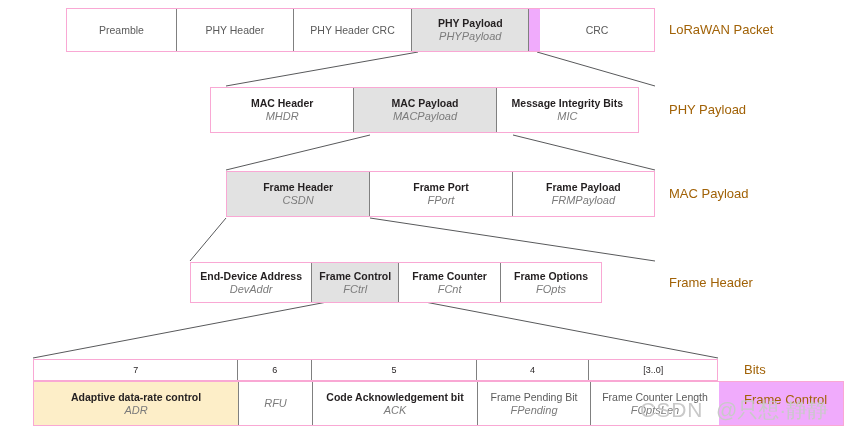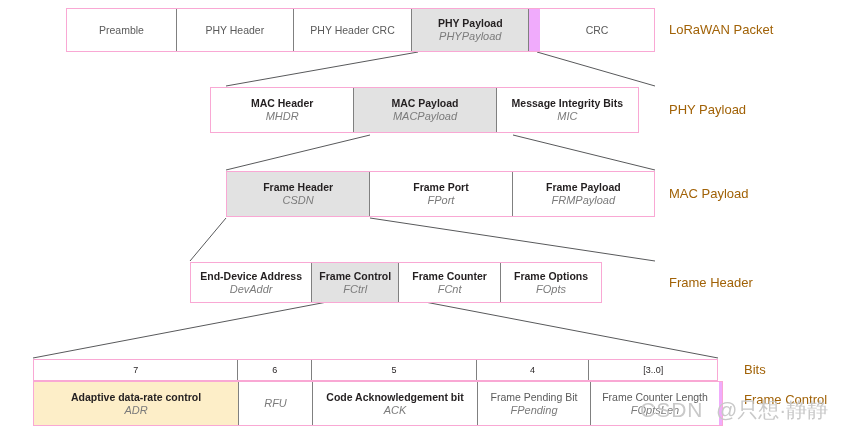--- a/index.html
+++ b/index.html
@@ -221,21 +221,21 @@
     </div>
     <div class="bitcell" style="width:113px;">
       <span>4</span>
     </div>
     <div class="bitcell" style="width:128px;">
       <span>[3..0]</span>
     </div>
   </div>
   <div class="caption" style="left:744px; top:362px;">Bits</div>
 
-  <div class="row" style="left:33px; top:381px; width:690px; height:45px;">
+  <div class="row" style="left:33px; top:381px; width:811px; height:45px;">
     <div class="cell highlight" style="width:205px;">
       <span class="name">Adaptive data-rate control</span>
       <span class="abbr">ADR</span>
     </div>
     <div class="cell" style="width:74px;">
       <span class="abbr">RFU</span>
     </div>
     <div class="cell" style="width:165px;">
       <span class="name">Code Acknowledgement bit</span>
       <span class="abbr">ACK</span>

